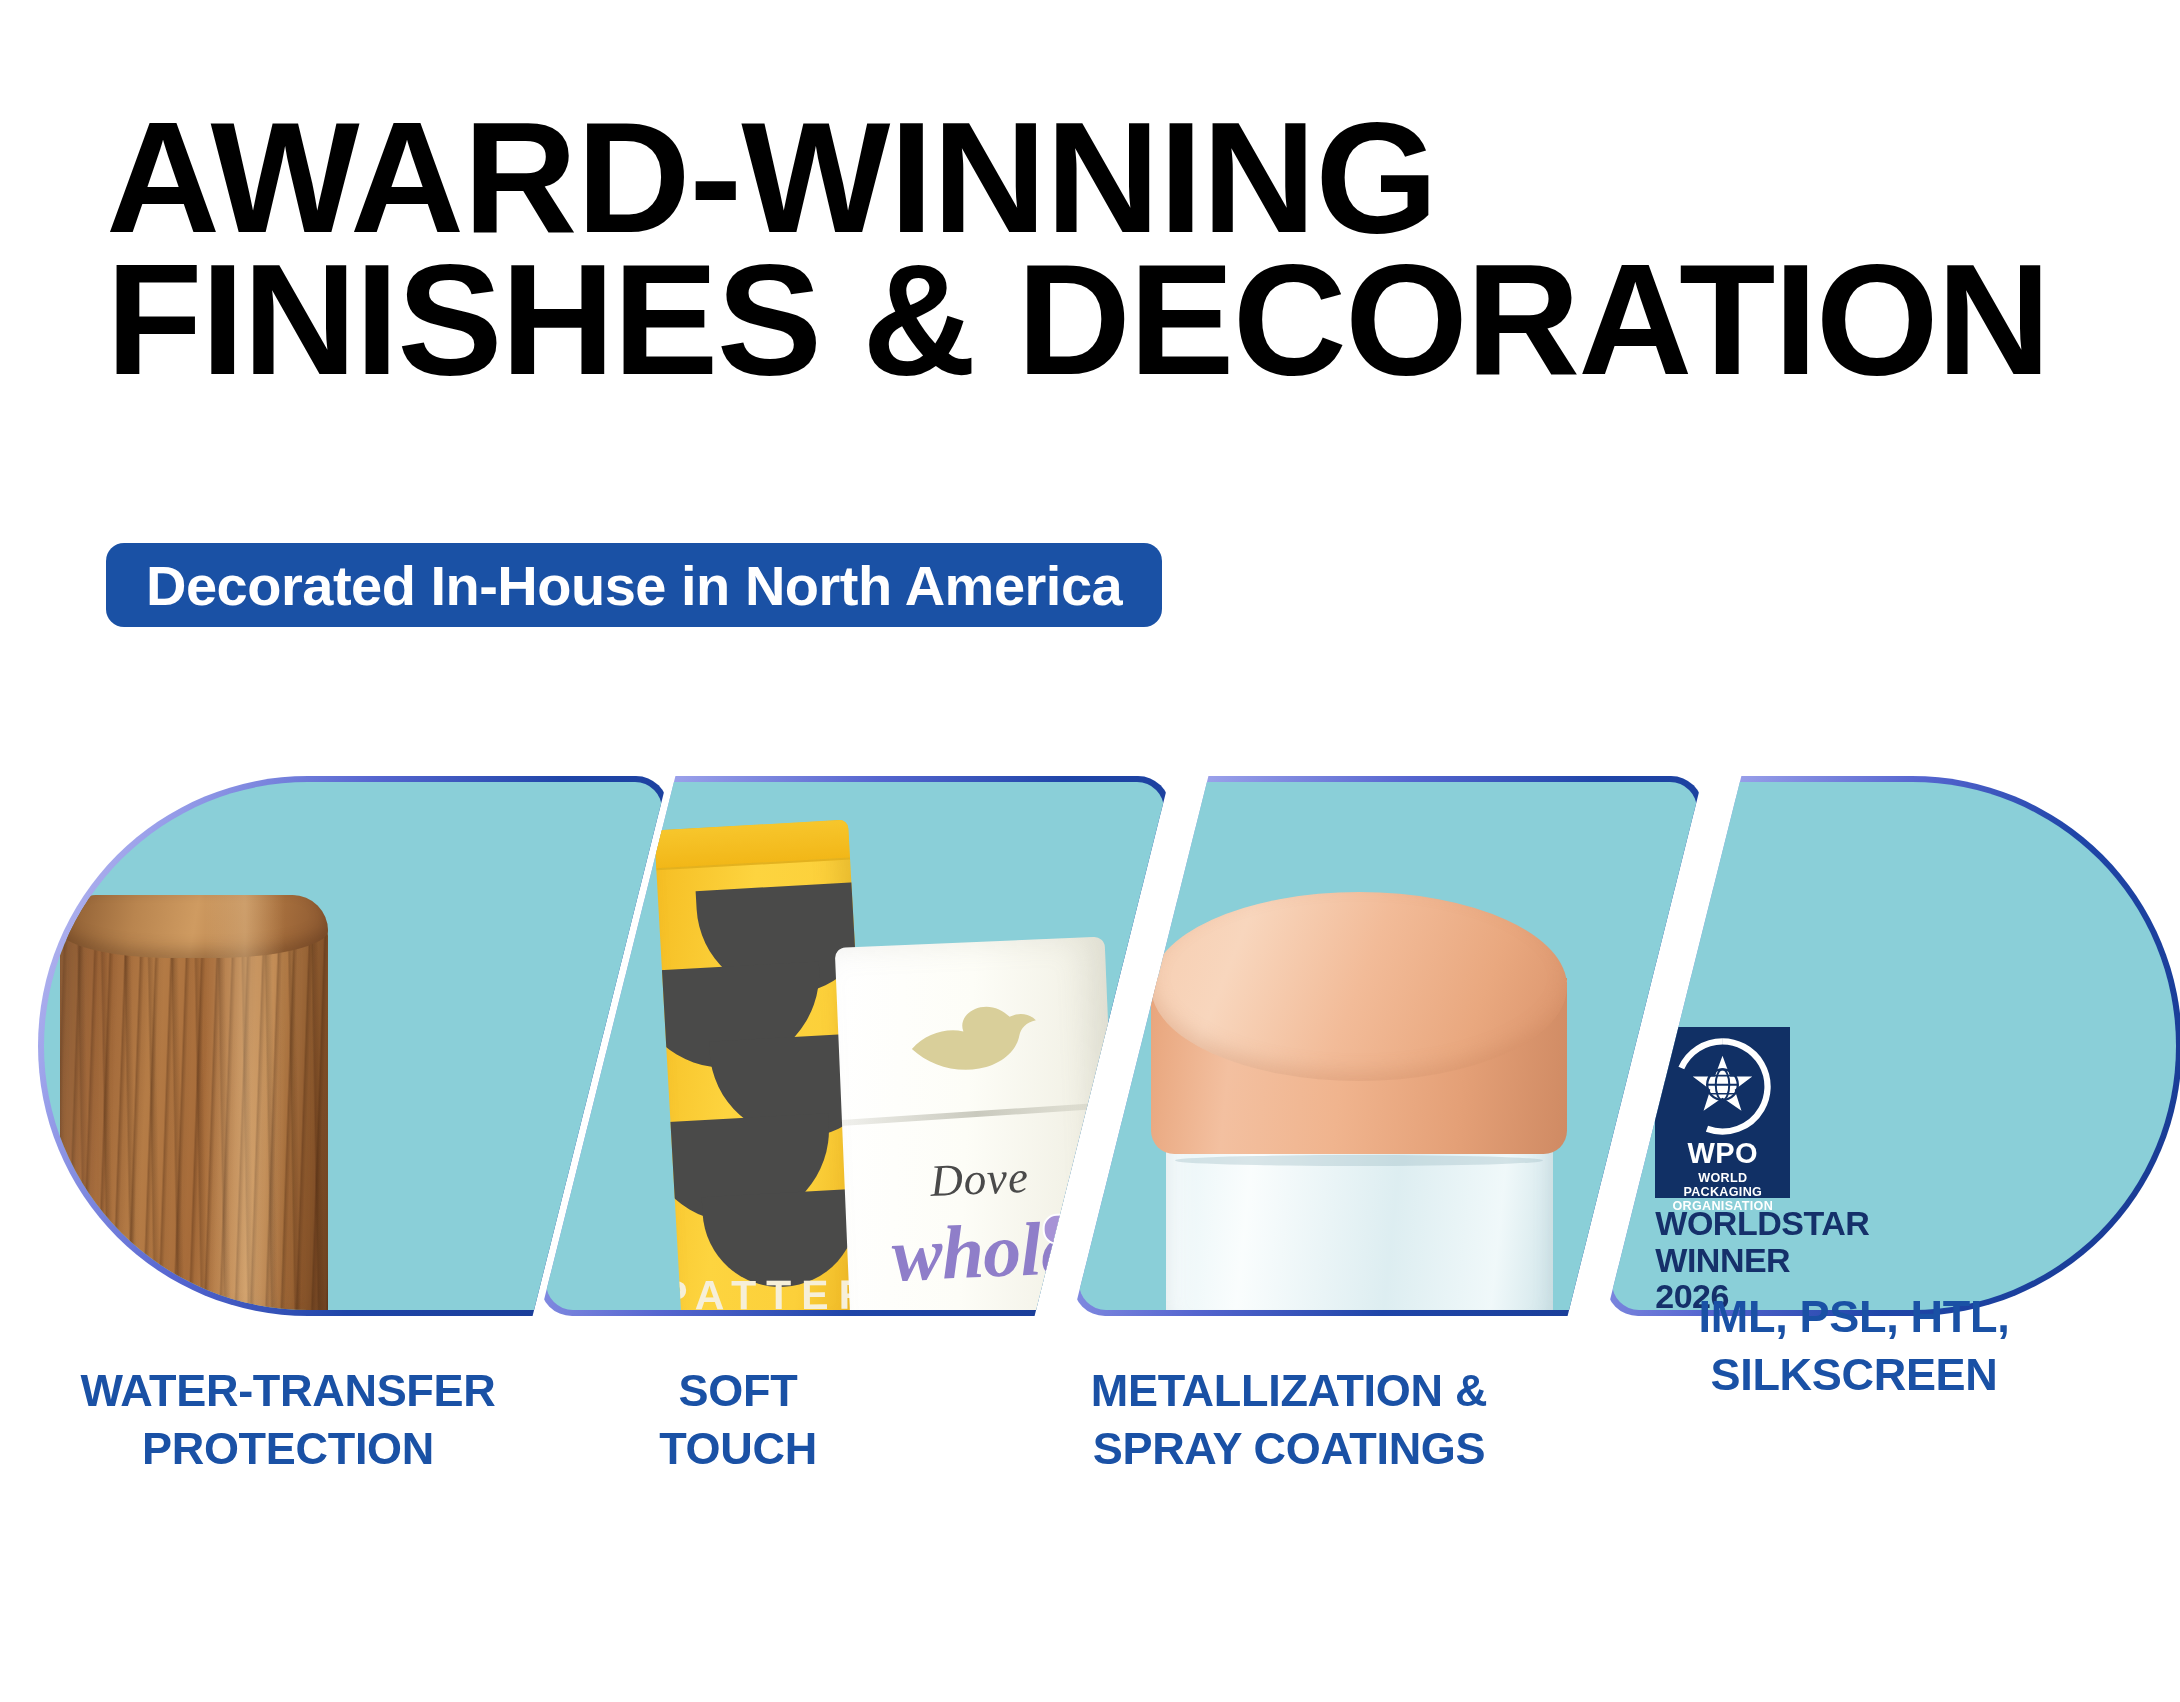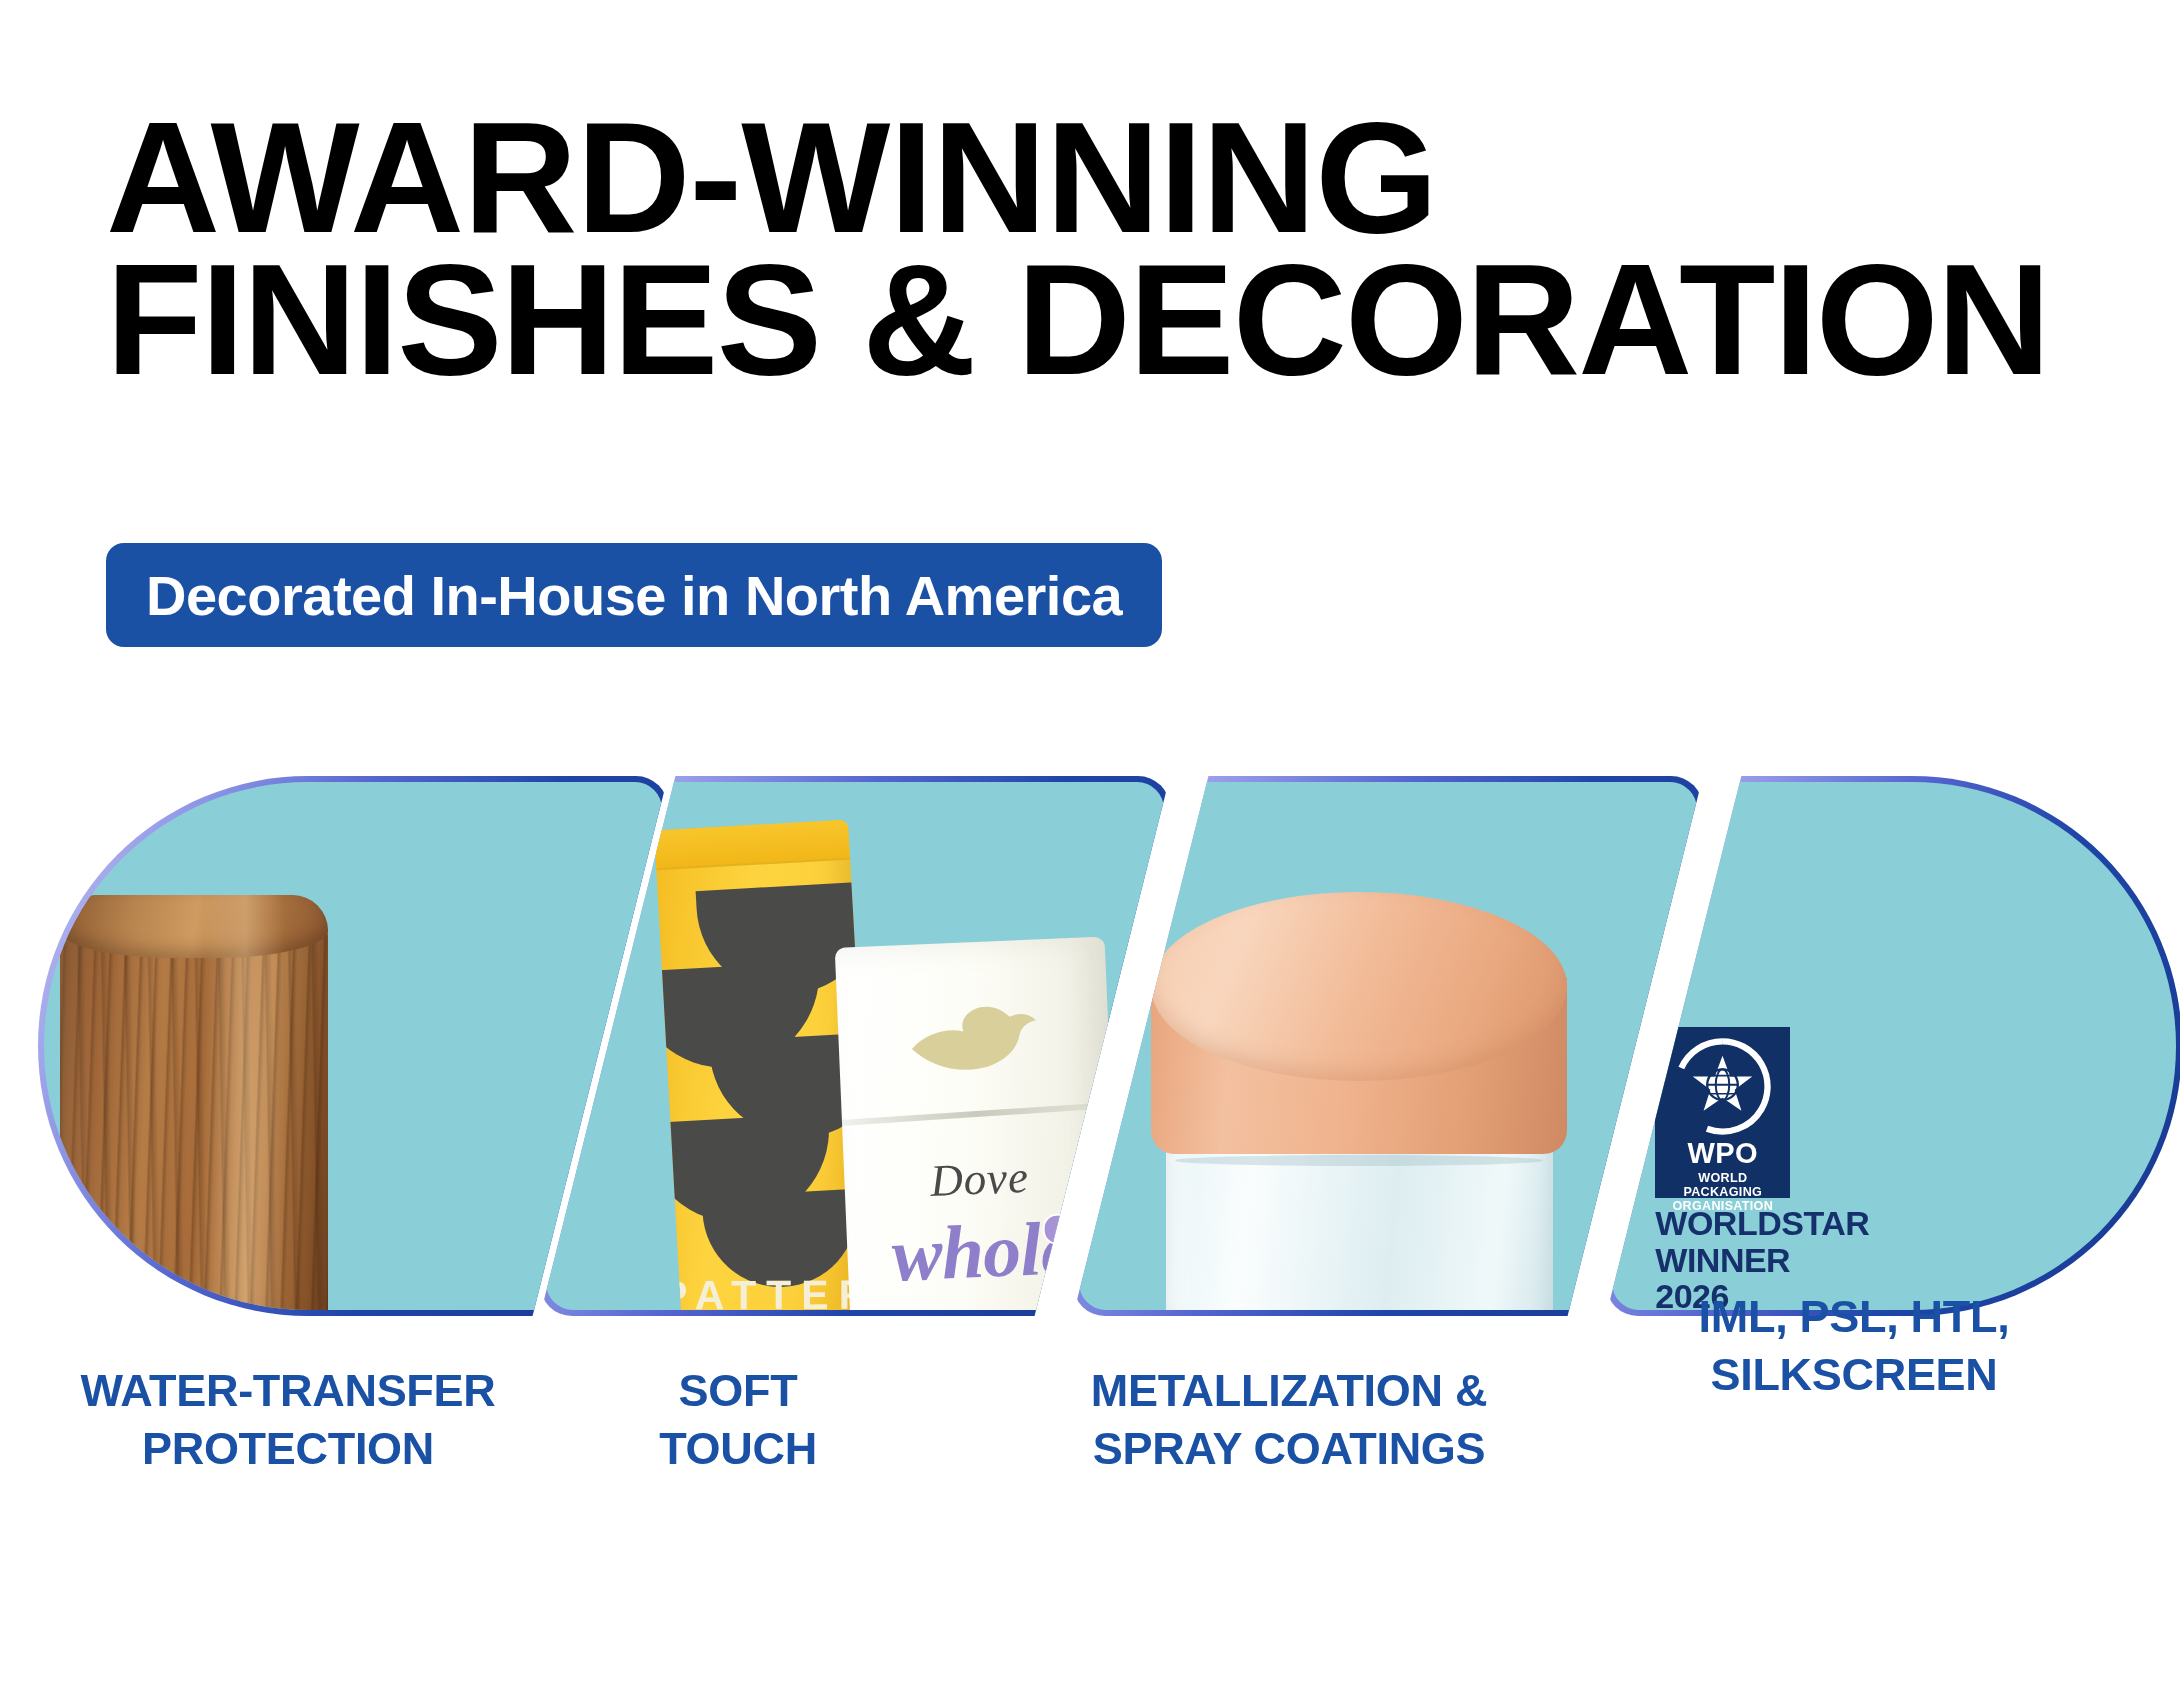--- a/index.html
+++ b/index.html
@@ -31,21 +31,21 @@
     white-space: nowrap;
   }
   .headline .line1 { display: block; }
   .headline .line2 { display: block; letter-spacing: -1.8px; }
 
   
   .subtitle-pill {
     position: absolute;
     left: 106px;
     top: 543px;
-    height: 104px;
+    height: 84px;
     padding: 16px 40px;
     background: #1A51A5;
     border-radius: 18px;
     display: flex;
     align-items: center;
     box-sizing: border-box;
   }
   .subtitle-pill .subtitle-text {
     color: #ffffff;
     font-family: "Liberation Sans", sans-serif;

